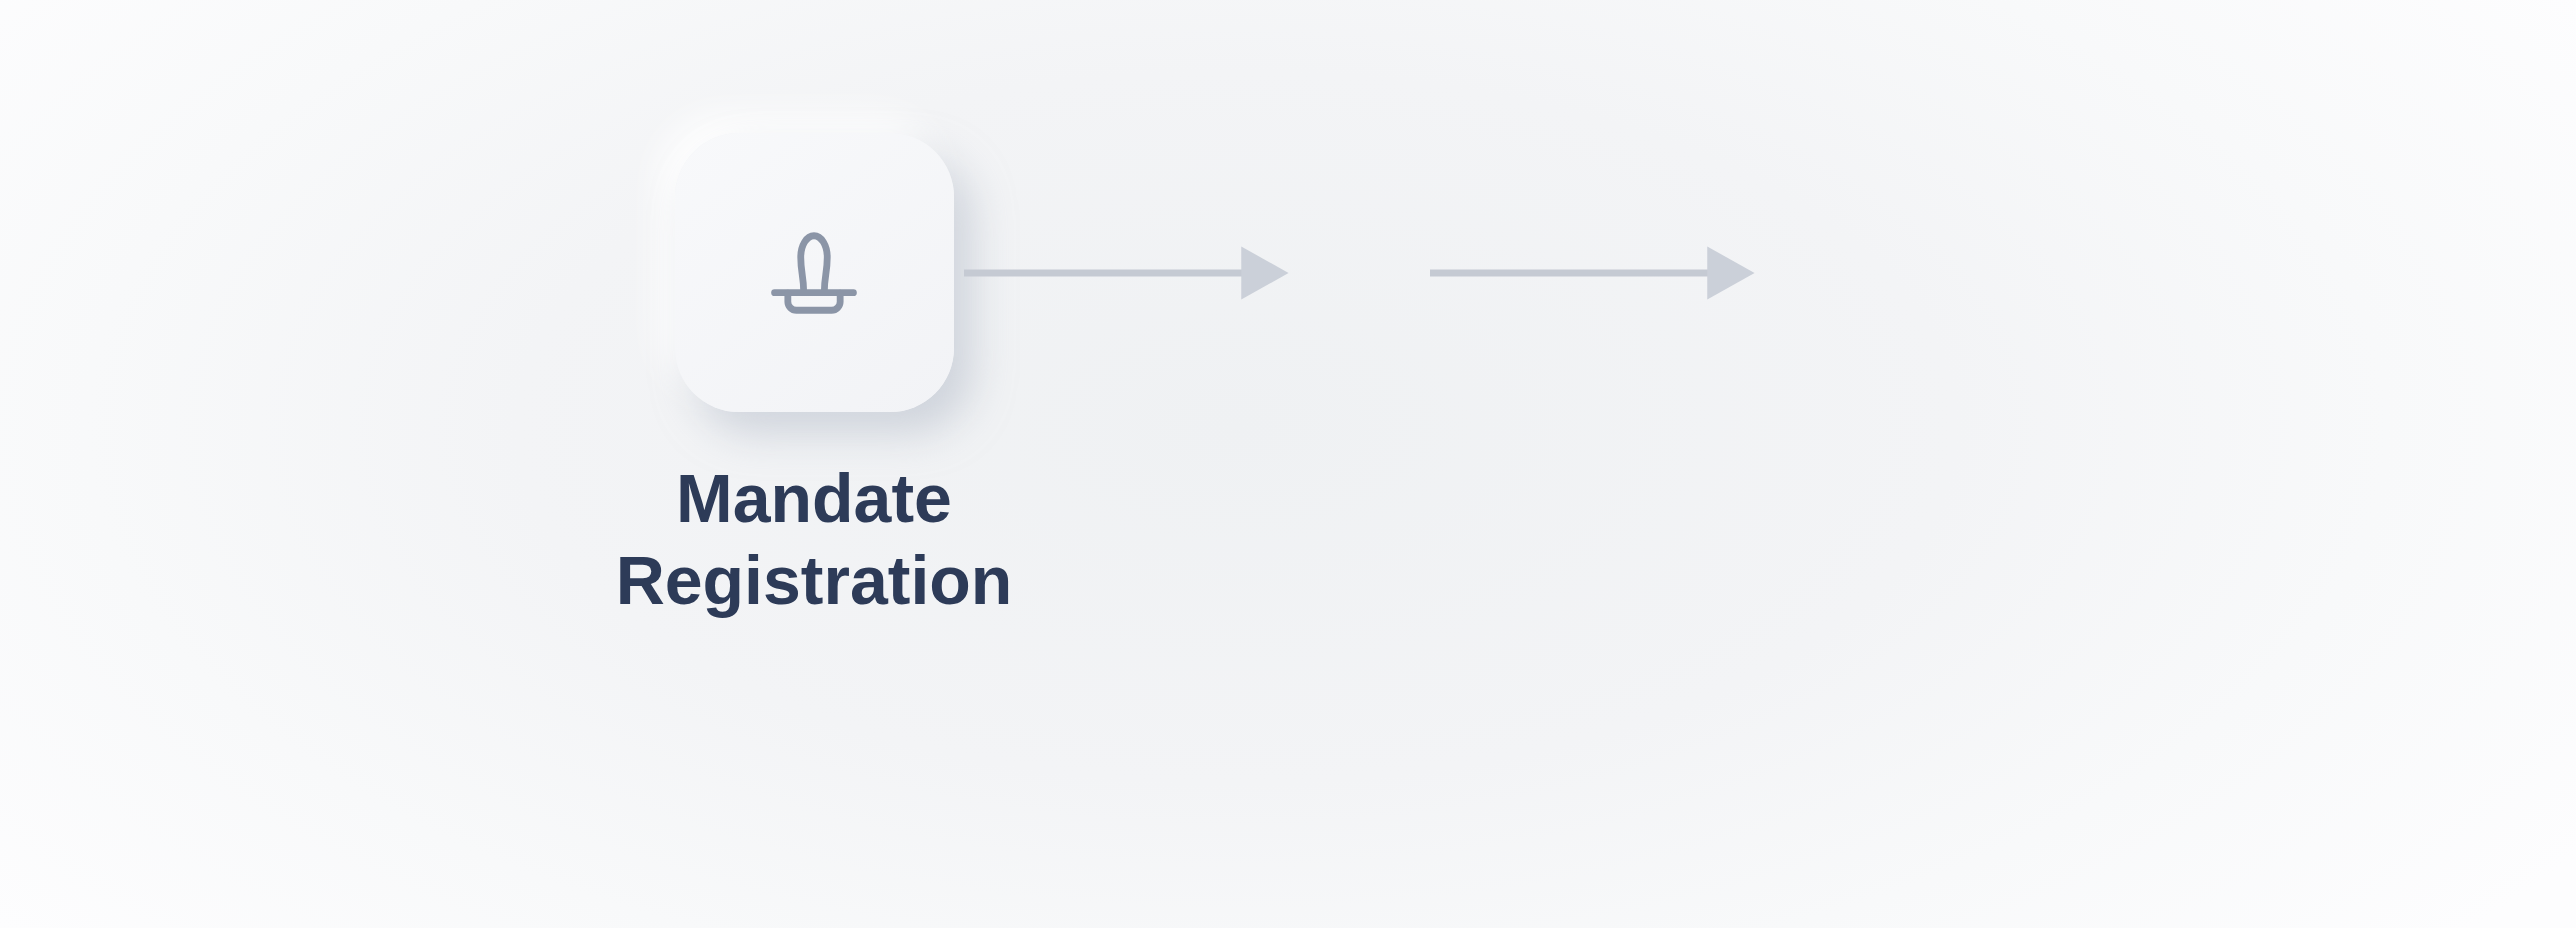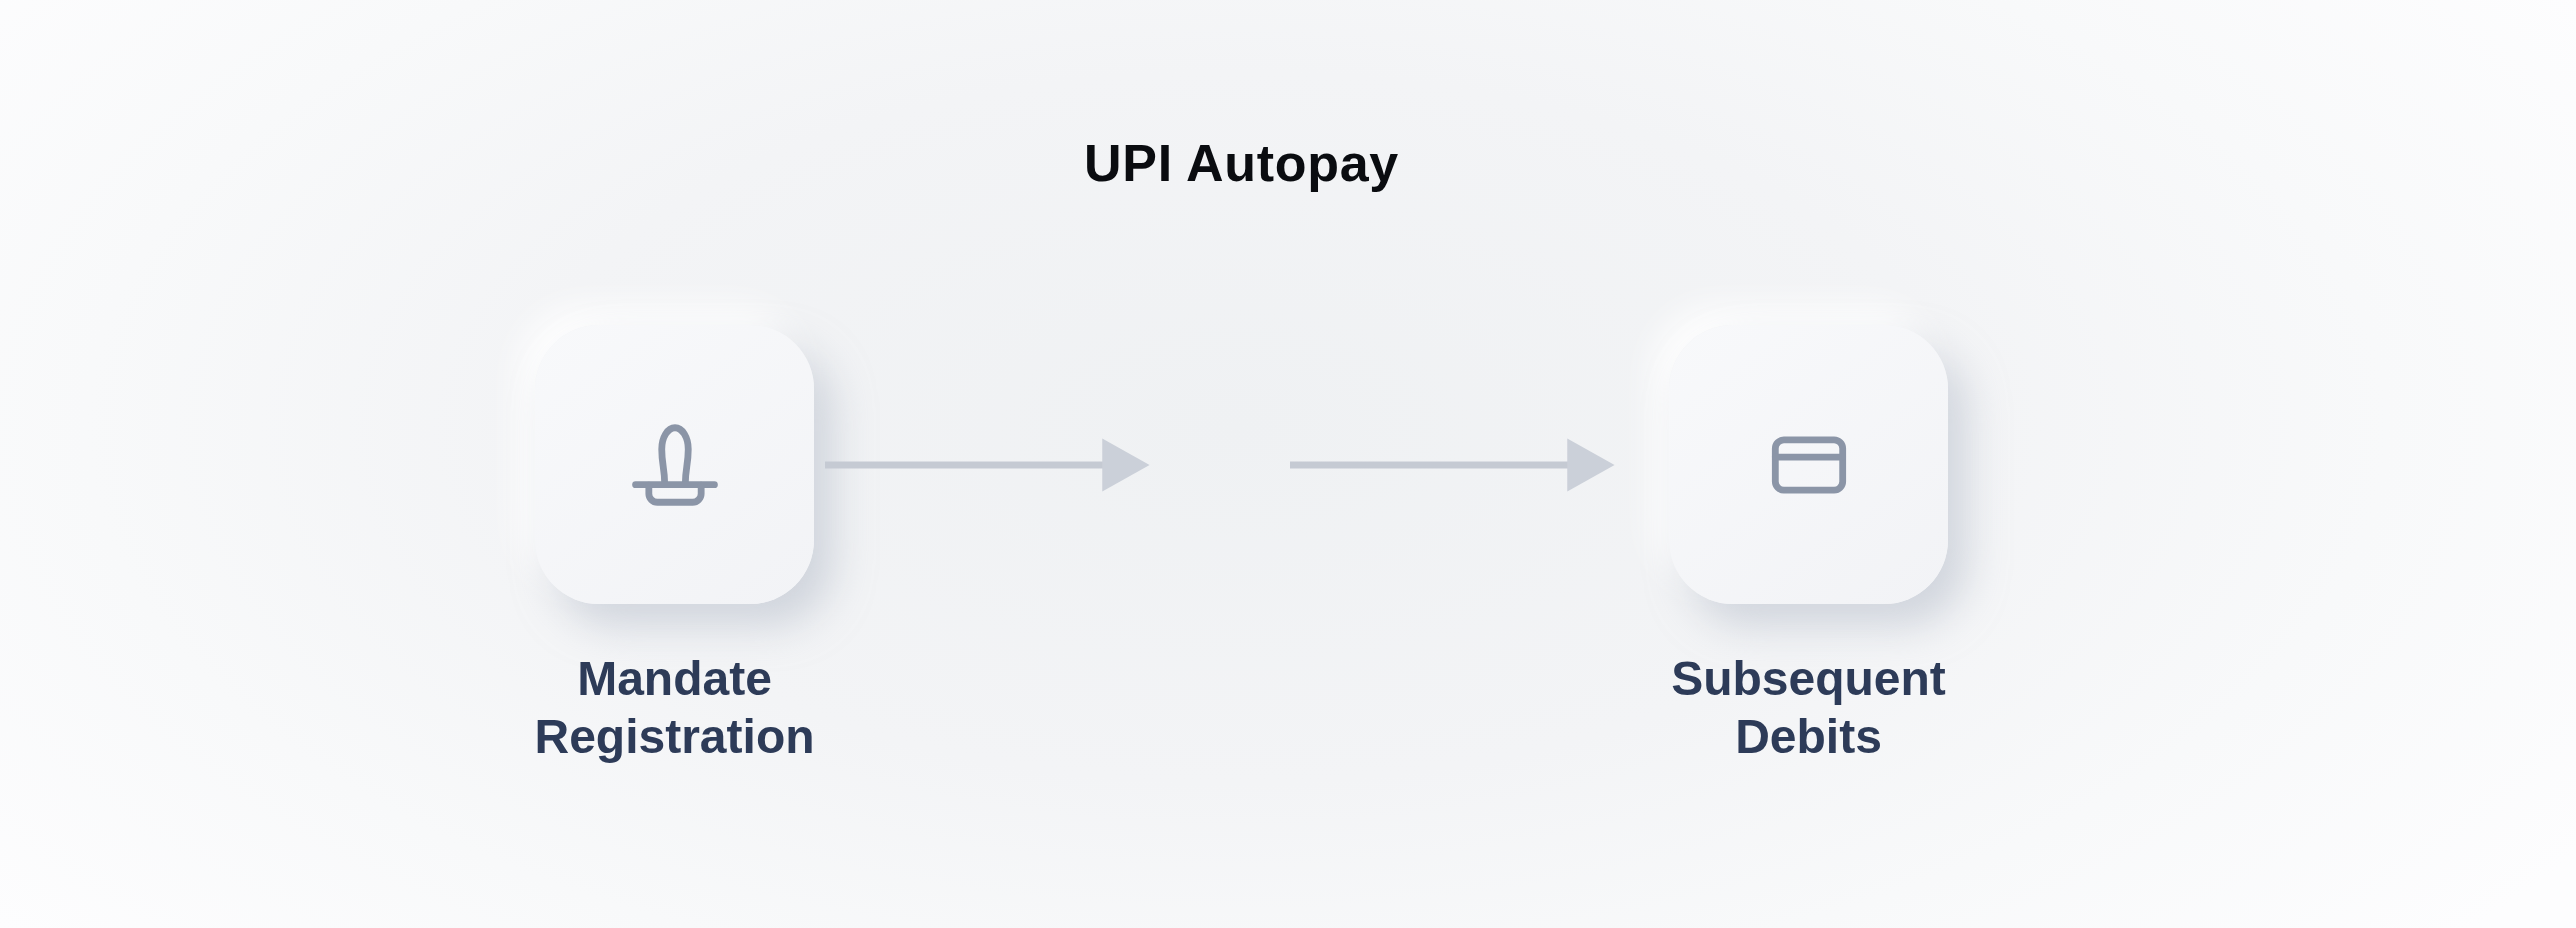--- a/index.html
+++ b/index.html
@@ -64,21 +64,21 @@
     stroke-linecap: round;
     stroke-linejoin: round;
   }
   .step-label {
     margin-top: 46px;
     width: 501px;
     margin-left: -111px;
     margin-right: -111px;
     text-align: center;
     white-space: pre-line;
-    font-size: 48px;
+    font-size: 68px;
     line-height: 1.2;
     font-weight: 700;
     color: var(--label-color, #2d3b58);
   }
   .arrow {
     display: flex;
     align-items: center;
     margin-top: 97px; 
   }
   .arrow-1 { width: 449px; }
@@ -88,21 +88,20 @@
   .arrow svg { width: 326px; height: 86px; }
   .arrow .shaft { stroke: var(--arrow-color, #c5cad3); stroke-width: 10; }
   .arrow .head  { fill: var(--arrow-head-color, #cbd0d9); }
 </style>
 </head>
 <body>
 
 <div class="canvas">
   <div class="content">
 
-    <h1 class="title">UPI Autopay</h1>
 
     <div class="flow">
 
       <div class="step">
         <div class="card">
           <svg viewBox="0 0 120 120">
             <path d="M45.5 84 C45.5 66 41.5 58 41.5 38 A18.5 30 0 1 1 78.5 38 C78.5 58 74.5 66 74.5 84"></path>
             <path d="M5 87.5 H115"></path>
             <path d="M23.5 88 V100 A12 12 0 0 0 35.5 112 H84.5 A12 12 0 0 0 96.5 100 V88"></path>
           </svg>
@@ -119,27 +118,17 @@
       </div>
 
 
       <div class="arrow arrow-2">
         <svg viewBox="0 0 455 120">
           <line class="shaft" x1="0" y1="60" x2="392" y2="60"></line>
           <polygon class="head" points="387,23 387,97 453,60"></polygon>
         </svg>
       </div>
 
-      <div class="step">
-        <div class="card">
-          <svg viewBox="0 0 120 120">
-            <rect x="13" y="25" width="94" height="70" rx="12"></rect>
-            <line x1="13" y1="49" x2="107" y2="49"></line>
-          </svg>
-        </div>
-        <div class="step-label">Subsequent
-Debits</div>
-      </div>
 
     </div>
   </div>
 </div>
 
 
 </body></html>

